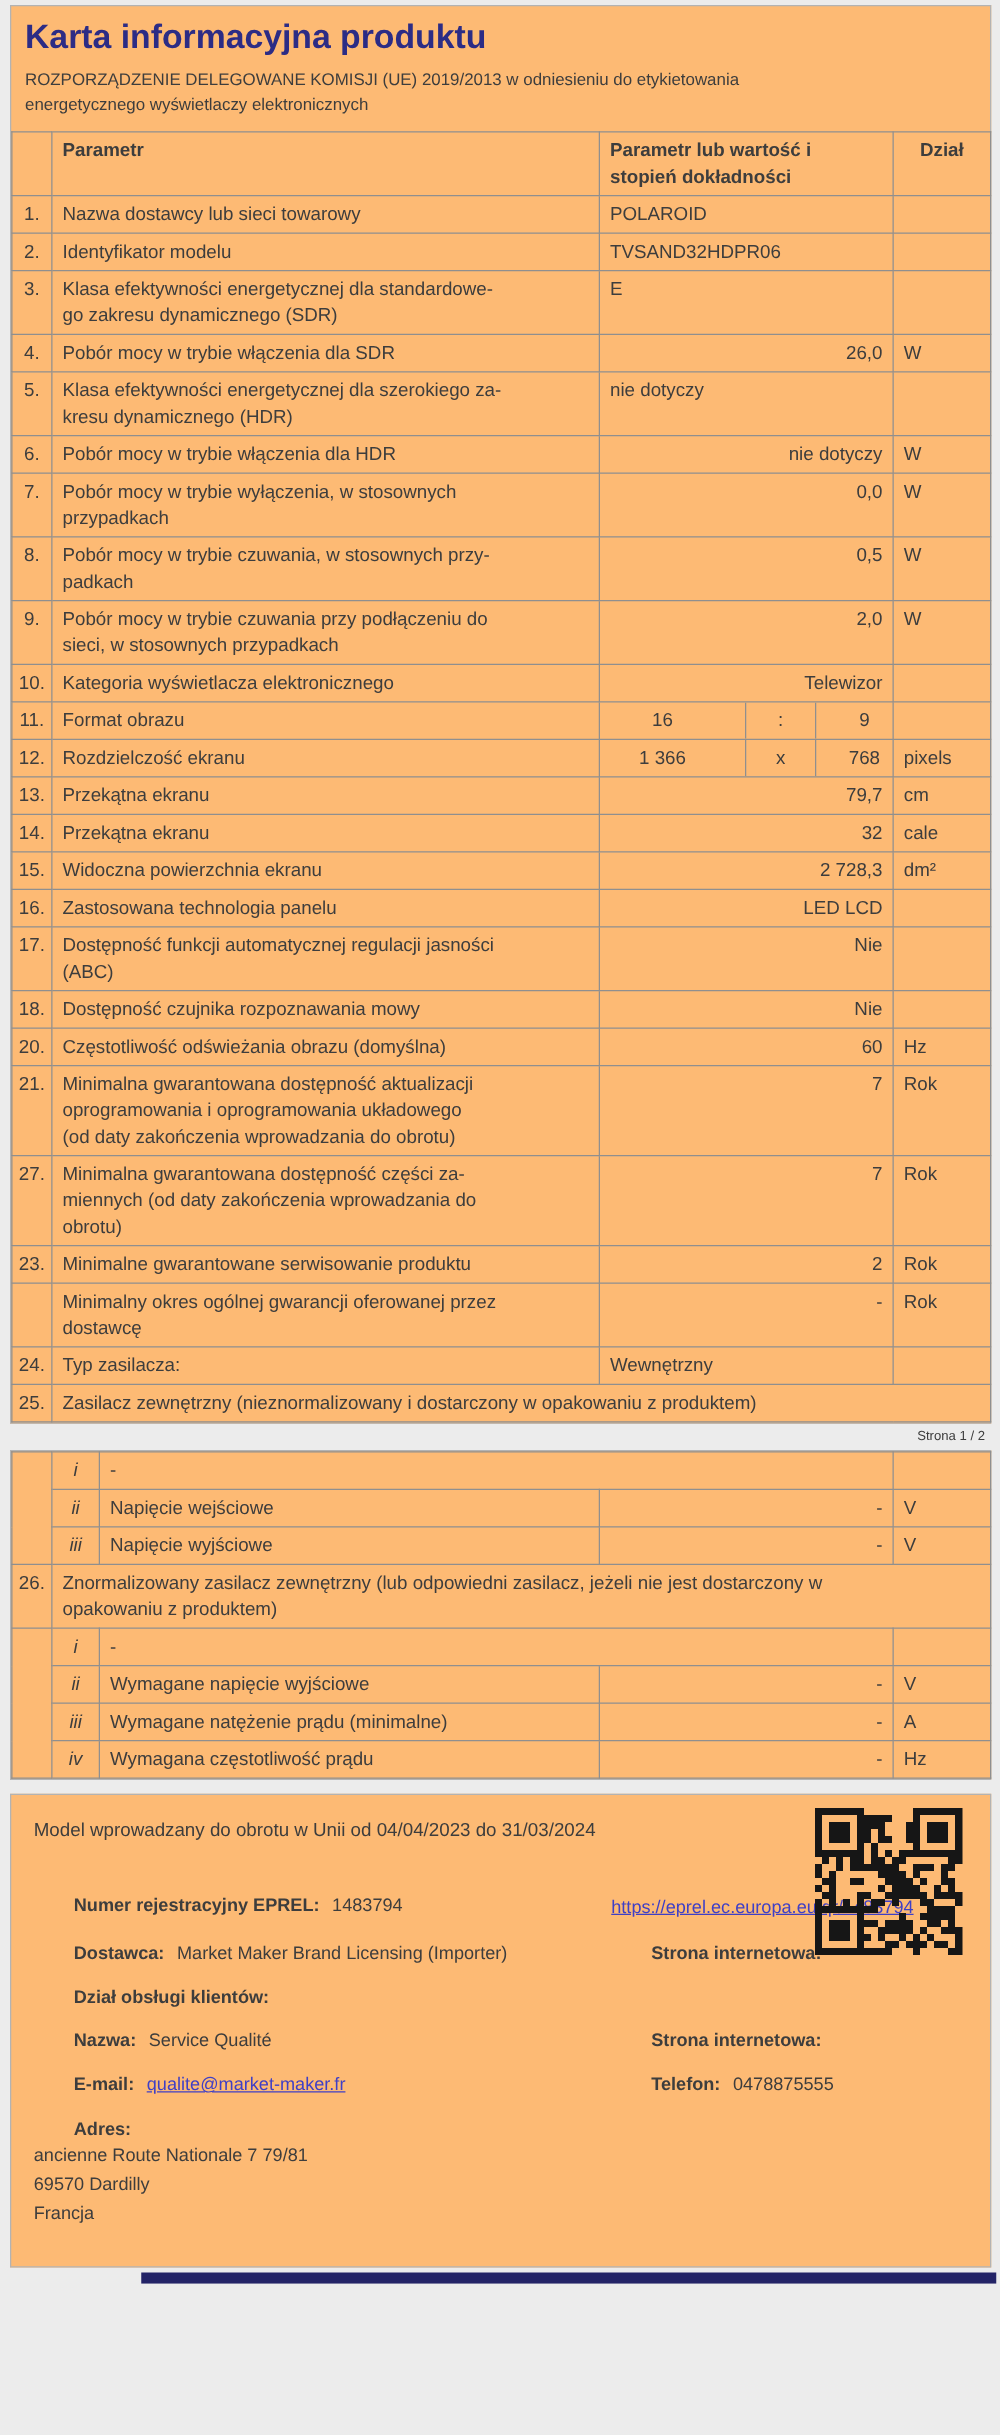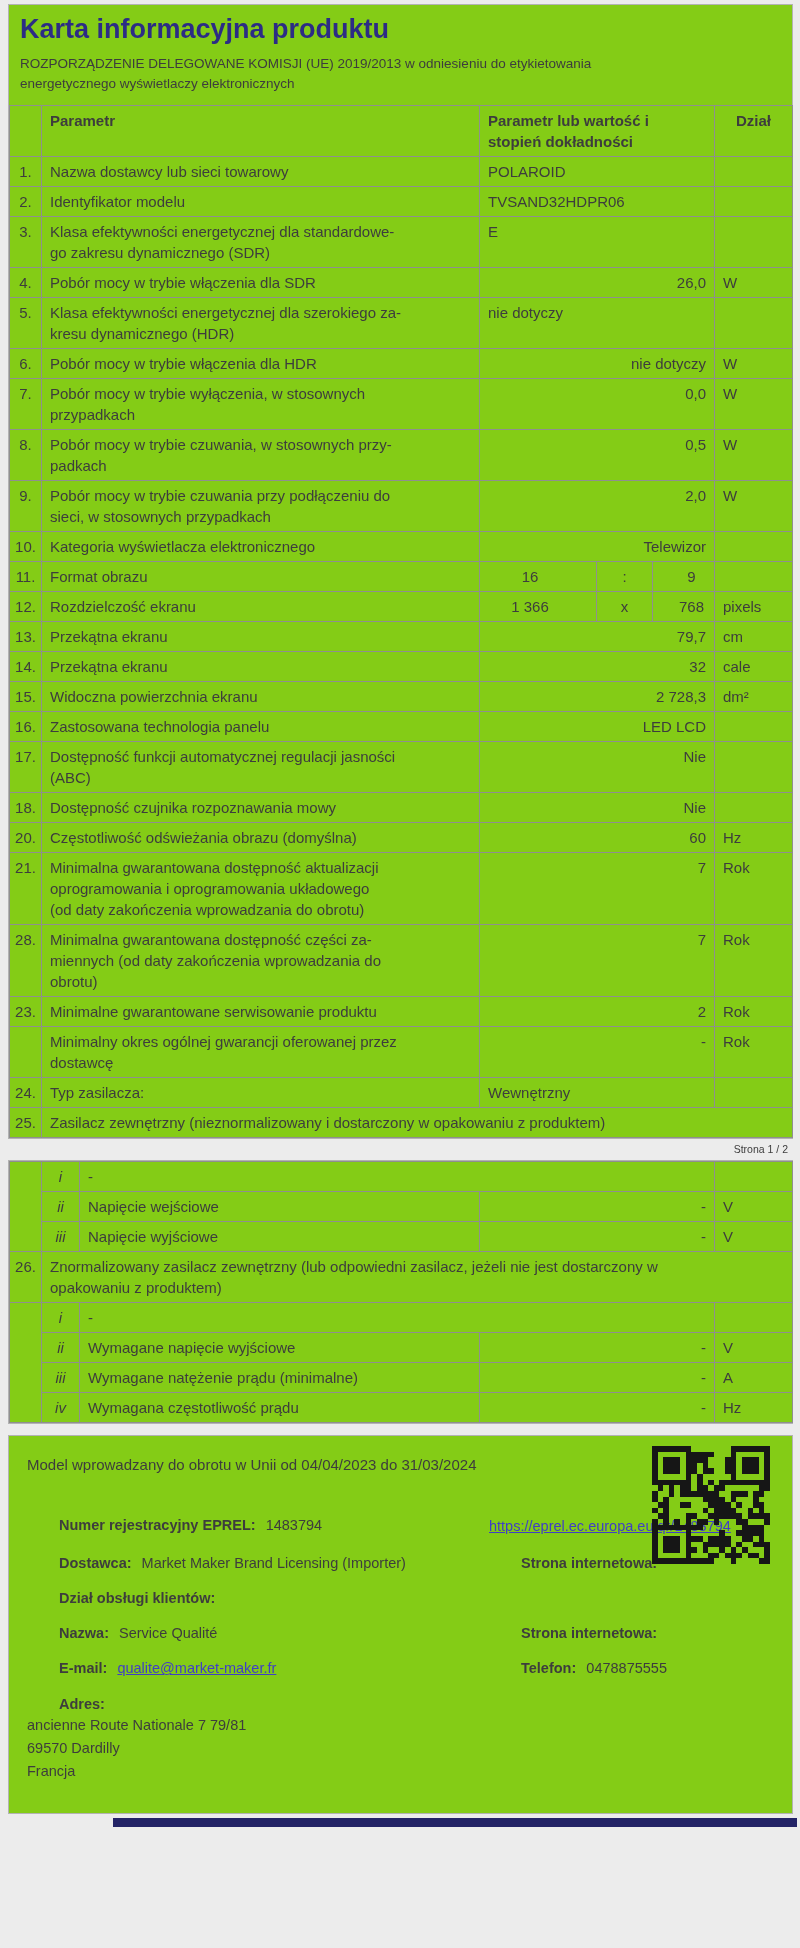--- a/index.html
+++ b/index.html
@@ -4,21 +4,21 @@
 <style>
   html,body{margin:0;padding:0;}
   body{
     width:800px;
     background:#ececec;
     font-family:"Liberation Sans", sans-serif;
     color:#3d3d3d;
     -webkit-font-smoothing:antialiased;
   }
   .page-box{
-    background:#84cc16;
+    background:#fdba74;
     border:1px solid #b3b3b3;
     margin:4px 7px 0 8px;
   }
   
   .doc-title{
     color:#2c2c85;
     font-size:27px;
     font-weight:bold;
     padding:9px 11px 2px 11px;
   }
@@ -250,21 +250,21 @@
         </tr>
         <tr>
           <td class="col-num">21.</td>
           <td class="col-param">Minimalna gwarantowana dostępność aktualizacji
 oprogramowania i oprogramowania układowego
 (od daty zakończenia wprowadzania do obrotu)</td>
           <td class="col-value align-right">7</td>
           <td class="col-unit">Rok</td>
         </tr>
         <tr>
-          <td class="col-num">28.</td>
+          <td class="col-num">27.</td>
           <td class="col-param">Minimalna gwarantowana dostępność części za-
 miennych (od daty zakończenia wprowadzania do
 obrotu)</td>
           <td class="col-value align-right">7</td>
           <td class="col-unit">Rok</td>
         </tr>
         <tr>
           <td class="col-num">23.</td>
           <td class="col-param">Minimalne gwarantowane serwisowanie produktu</td>
           <td class="col-value align-right">2</td>

